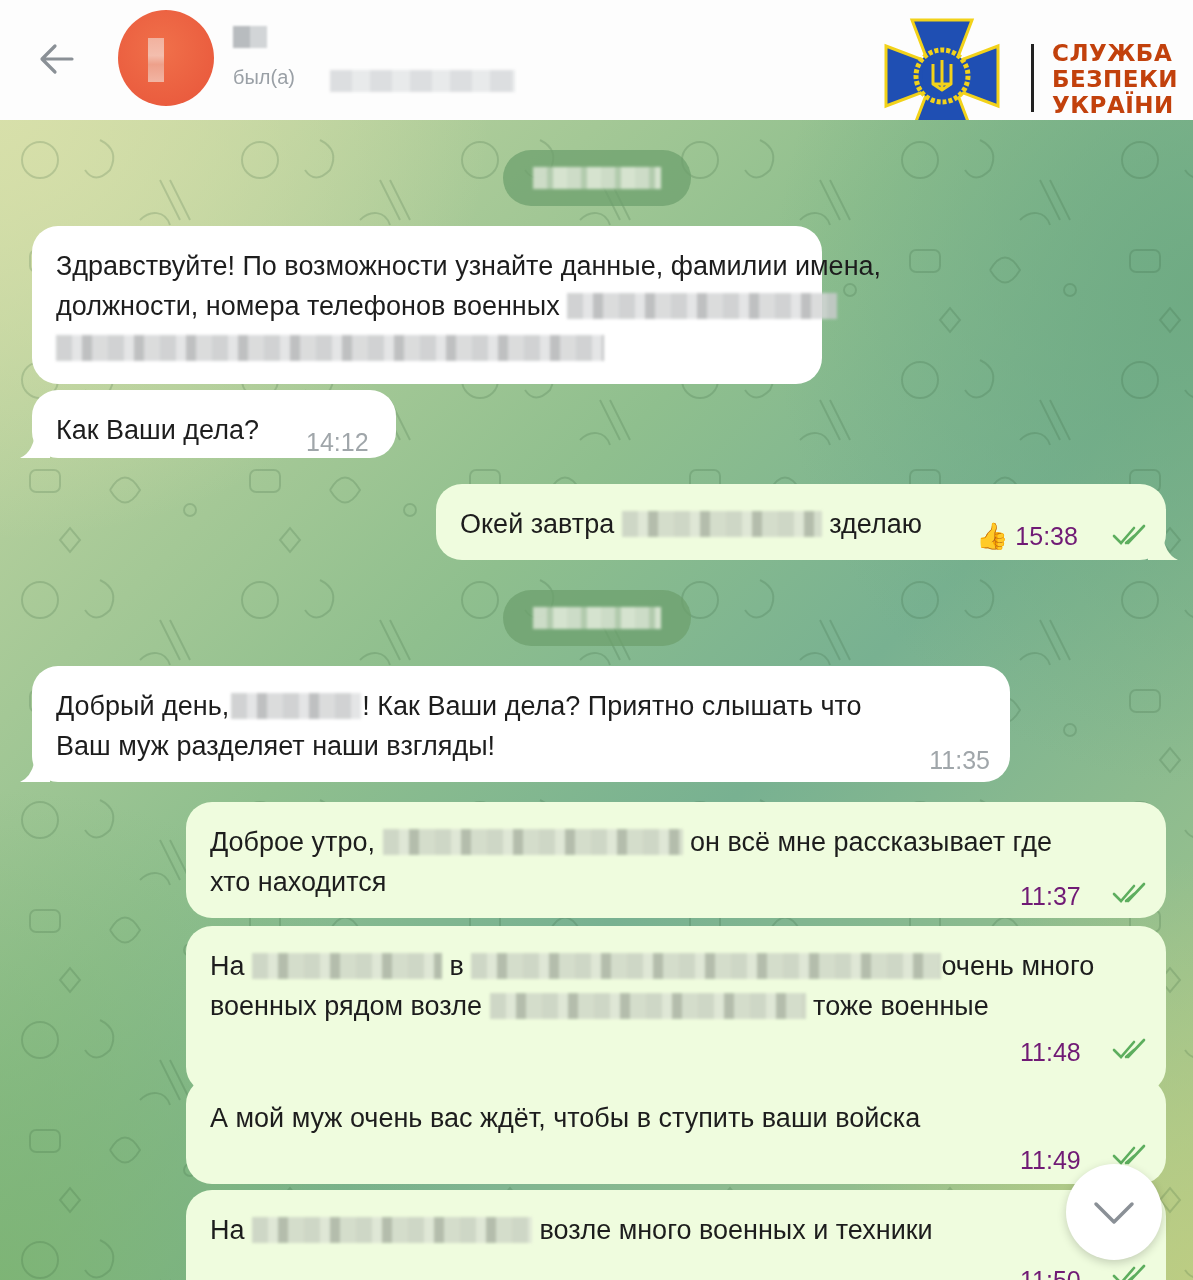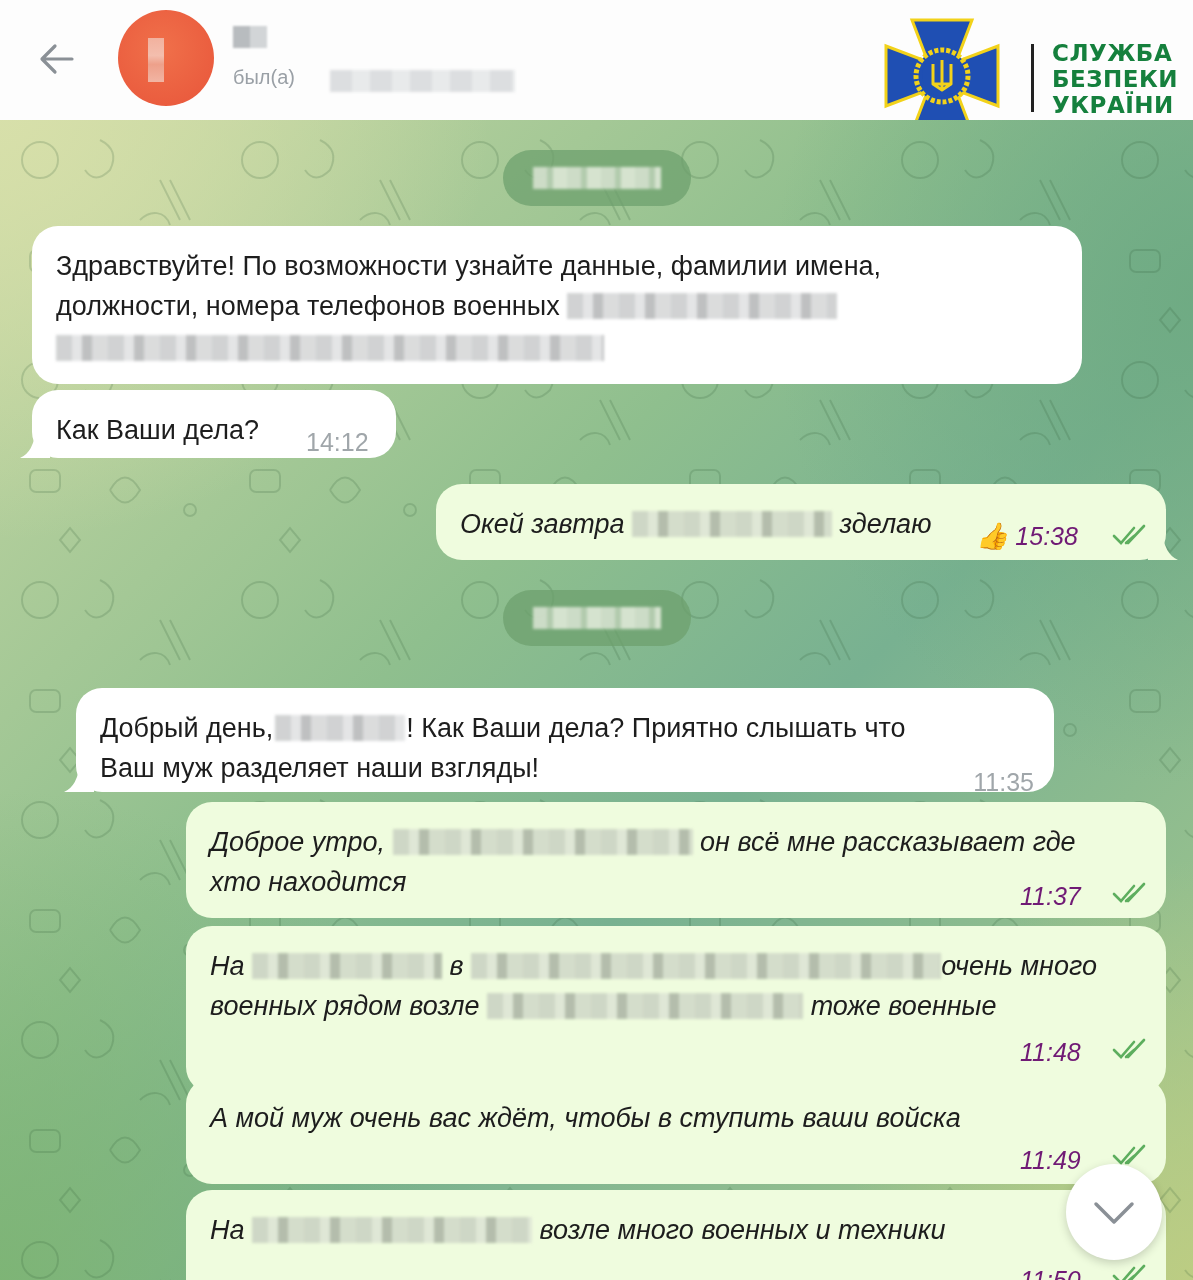--- a/index.html
+++ b/index.html
@@ -14,41 +14,41 @@
   .avatar .pix { position: absolute; left: 30px; top: 28px; width: 16px; height: 44px;
                  background: linear-gradient(#f2b9a8, #f4c7b9 40%, #eda692 60%, #f2beae); opacity: .9; }
   .title-blur { position: absolute; left: 233px; top: 26px; width: 34px; height: 22px;
                 background: linear-gradient(90deg, #b8bcbf 0 50%, #d2d5d7 50% 100%); filter: blur(1px); }
   .status { position: absolute; left: 233px; top: 66px; font-size: 20px; color: #9aa0a6; }
   .status-blur { position: absolute; left: 330px; top: 70px; width: 185px; height: 22px;
                  background: repeating-linear-gradient(90deg, #dcdee0 0 22px, #e8eaeb 22px 40px); filter: blur(1.5px); }
 
   .logo { position: absolute; left: 872px; top: 10px; width: 320px; height: 135px; }
   .logo-text { position: absolute; left: 1052px; top: 40px; font-weight: 700; font-size: 23px; line-height: 26px;
-               color: #15803d; letter-spacing: .5px; font-family: "DejaVu Sans", sans-serif; }
+               color: #c2410c; letter-spacing: .5px; font-family: "DejaVu Sans", sans-serif; }
   .logo-divider { position: absolute; left: 1031px; top: 44px; width: 3px; height: 68px; background: #222; }
 
   
   .chat { position: absolute; left: 0; top: 120px; width: 1193px; height: 1160px; overflow: hidden;
           background:
             radial-gradient(ellipse 700px 600px at 0% 0%, rgba(216,224,170,.95), rgba(216,224,170,0) 70%),
             radial-gradient(ellipse 600px 700px at 100% 15%, rgba(110,170,130,.9), rgba(110,170,130,0) 70%),
             radial-gradient(ellipse 700px 700px at 0% 100%, rgba(125,180,115,.9), rgba(125,180,115,0) 70%),
             radial-gradient(ellipse 500px 600px at 100% 100%, rgba(190,205,130,.9), rgba(190,205,130,0) 70%),
             linear-gradient(135deg, #c9d8a4 0%, #8fbf8e 40%, #78b191 60%, #a8c98c 100%); }
   .pattern { position: absolute; inset: 0; opacity: .18; }
 
   .date-pill { position: absolute; height: 56px; border-radius: 28px; background: rgba(110,160,110,.75); }
   .date-pill .blur { position: absolute; left: 30px; top: 17px; right: 30px; height: 22px;
                      background: repeating-linear-gradient(90deg, #d6e2d0 0 14px, #b9cfb4 14px 20px, #e0ead9 20px 34px);
                      filter: blur(1.5px); opacity: .9; }
 
   .bubble { position: absolute; border-radius: 26px; font-size: 27px; line-height: 40px; color: #1d1d1d; }
   .bubble.in { background: #ffffff; }
-  .bubble.out { background: #effcde; font-style: italic; }
+  .bubble.out { background: #effcde; }
   .bubble .txt { position: absolute; left: 24px; top: 0; white-space: nowrap; }
   .time { position: absolute; font-size: 25px; color: #a0a6aa; white-space: nowrap; }
   .out .time { color: #701a75; }
   .ticks { position: absolute; width: 40px; height: 22px; }
   .blur-word { display: inline-block; vertical-align: middle; height: 26px; margin-top: -4px;
                background: repeating-linear-gradient(90deg, #c9cbcc 0 16px, #e0e1e2 16px 26px, #b4b6b7 26px 36px, #d5d6d7 36px 52px);
                filter: blur(1.4px); opacity: .85; }
   .out .blur-word { background: repeating-linear-gradient(90deg, #c9d1c2 0 16px, #dde4d5 16px 26px, #aab3a4 26px 36px, #d0d8c8 36px 52px); }
   .tail-l { position: absolute; left: -12px; bottom: 0; width: 30px; height: 30px; }
   .tail-r { position: absolute; right: -12px; bottom: 0; width: 30px; height: 30px; }
@@ -104,21 +104,21 @@
         </g>
       </pattern>
     </defs>
     <rect width="1193" height="1160" fill="url(#doodle)"></rect>
   </svg>
 
   <div class="date-pill" style="left:503px; top:30px; width:188px;">
     <div class="blur"></div>
   </div>
 
-  <div class="bubble in" style="left:32px; top:106px; width:1050px; height:158px;">
+  <div class="bubble in" style="left:32px; top:106px; width:790px; height:158px;">
     <div class="txt" style="left:24px; top:20px;">Здравствуйте! По возможности узнайте данные, фамилии имена,</div>
     <div class="txt" style="left:24px; top:60px;">
       <span>должности, номера телефонов военных</span>
       <span class="blur-word" style="width:270px;"></span>
     </div>
     <div class="txt" style="left:24px; top:102px;">
       <span class="blur-word" style="width:548px;"></span>
     </div>
   </div>
 
@@ -145,21 +145,21 @@
     </div>
     <svg class="ticks" style="left:676px; top:40px;" viewBox="0 0 40 22">
       <path d="M2 12 L9 19 L22 4 M14 19 L22 12 M16 19 L32 2" stroke="#5dae5e" stroke-width="2.6" fill="none" stroke-linecap="round"></path>
     </svg>
   </div>
 
   <div class="date-pill" style="left:503px; top:470px; width:188px;">
     <div class="blur"></div>
   </div>
 
-  <div class="bubble in" style="left:32px; top:568px; width:978px; height:104px;margin-left:44px;">
+  <div class="bubble in" style="left:32px; top:546px; width:978px; height:116px;">
     <svg class="tail-l" viewBox="0 0 30 30">
         <path d="M30 0 L30 30 L0 30 Q14 24 16 0 Z" fill="#fff"></path>
       </svg>
     <div class="txt" style="top:20px;">
       <span>Добрый день,</span>
       <span class="blur-word" style="width:130px; margin-left:-6px; margin-right:-6px;"></span>
       <span>! Как Ваши дела? Приятно слышать что</span>
     </div>
     <div class="txt" style="top:60px;">Ваш муж разделяет наши взгляды!</div>
     <div class="time" style="right:20px; top:74px;">11:35</div>

